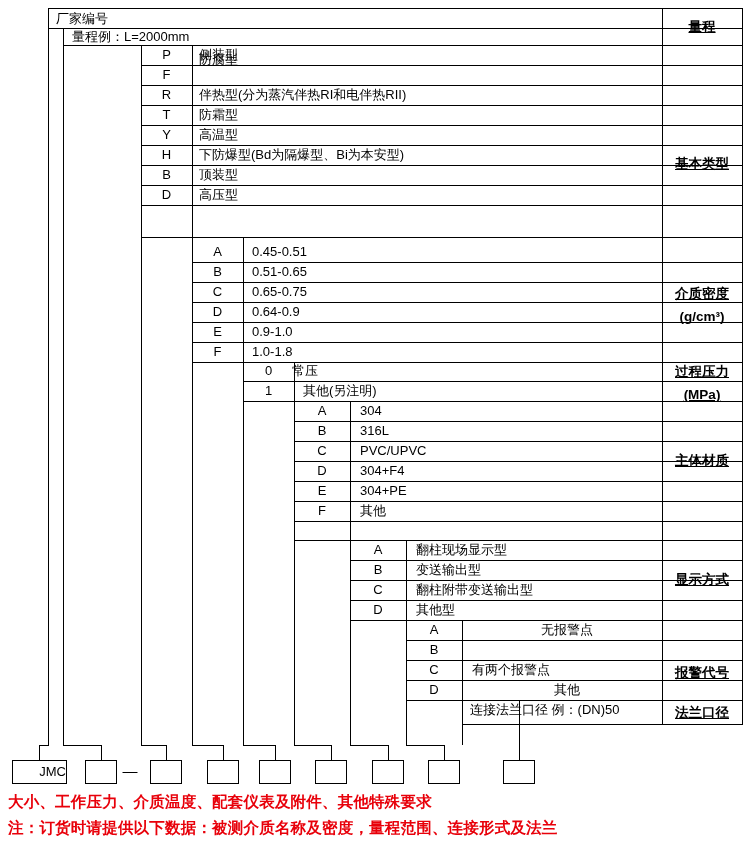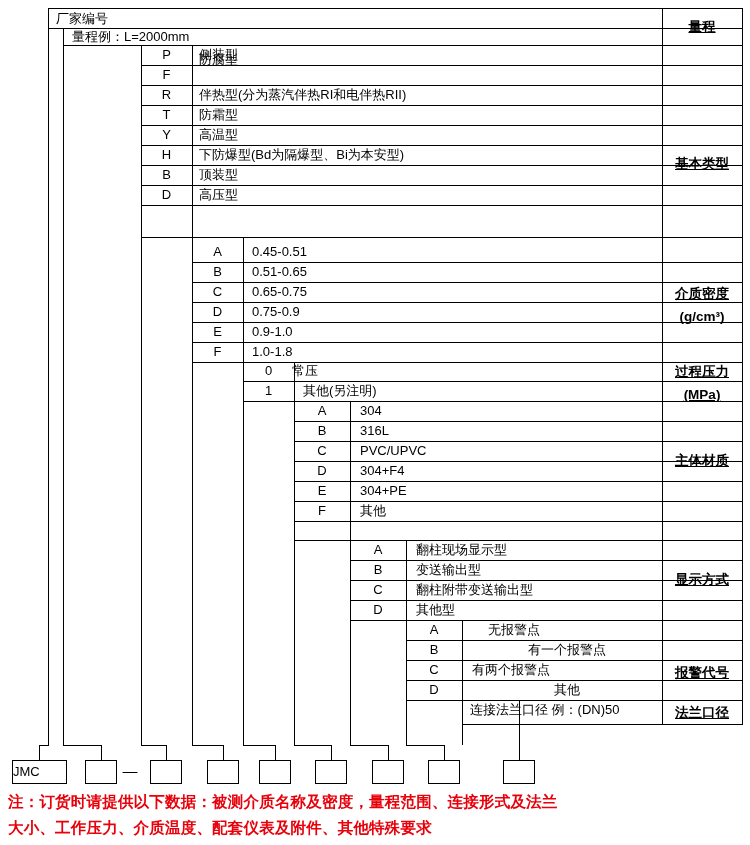--- a/index.html
+++ b/index.html
@@ -39,21 +39,21 @@
     line-height:17px;
     white-space:nowrap;
     text-decoration:underline;
   }
 
   
   .bbox{
     position:absolute;
     border:1px solid #000;
     box-sizing:border-box;
-    text-align:left;
+    text-align:right;
     font-size:13px;
     line-height:22px;
     background:#fff;
   }
   .dash{
     position:absolute;
     font-size:15px;
     line-height:22px;
     text-align:center;
   }
@@ -140,21 +140,21 @@
 
   <div class="code" style="left:192px;top:262px;width:51px;">B</div>
   <div class="desc" style="left:252px;top:262px;">0.51-0.65</div>
   <div class="hline" style="left:192px;top:282px;width:550px;"></div>
 
   <div class="code" style="left:192px;top:282px;width:51px;">C</div>
   <div class="desc" style="left:252px;top:282px;">0.65-0.75</div>
   <div class="hline" style="left:192px;top:302px;width:550px;"></div>
 
   <div class="code" style="left:192px;top:302px;width:51px;">D</div>
-  <div class="desc" style="left:252px;top:302px;">0.75-0.9</div>
+  <div class="desc" style="left:252px;top:302px;">0.64-0.9</div>
   <div class="hline" style="left:192px;top:322px;width:550px;"></div>
 
   <div class="code" style="left:192px;top:322px;width:51px;">E</div>
   <div class="desc" style="left:252px;top:322px;">0.9-1.0</div>
   <div class="hline" style="left:192px;top:342px;width:550px;"></div>
 
   <div class="code" style="left:192px;top:342px;width:51px;">F</div>
   <div class="desc" style="left:252px;top:342px;">1.0-1.8</div>
   <div class="hline" style="left:192px;top:362px;width:550px;"></div>
 
@@ -230,25 +230,24 @@
   <div class="code" style="left:350px;top:600px;width:56px;">D</div>
   <div class="desc" style="left:416px;top:600px;">其他型</div>
   <div class="hline" style="left:350px;top:620px;width:392px;"></div>
 
   <div class="grp" style="left:662px;top:571px;width:80px;">显示方式</div>
 
   <div class="vline" style="left:406px;top:620px;height:125px;"></div>
   <div class="vline" style="left:462px;top:620px;height:125px;"></div>
 
   <div class="code" style="left:406px;top:620px;width:56px;">A</div>
-  <div class="desc" style="left:488px;top:620px;width:190px;text-align:left;">无报警点</div>
+  <div class="desc" style="left:472px;top:620px;width:190px;text-align:center;">无报警点</div>
   <div class="hline" style="left:406px;top:640px;width:336px;"></div>
 
   <div class="code" style="left:406px;top:640px;width:56px;">B</div>
-  <div class="desc" style="left:472px;top:640px;width:190px;text-align:center;">有一个报警点</div>
   <div class="hline" style="left:406px;top:660px;width:336px;"></div>
 
   <div class="code" style="left:406px;top:660px;width:56px;">C</div>
   <div class="desc" style="left:472px;top:660px;width:190px;">有两个报警点</div>
   <div class="hline" style="left:406px;top:680px;width:336px;"></div>
 
   <div class="code" style="left:406px;top:680px;width:56px;">D</div>
   <div class="desc" style="left:472px;top:680px;width:190px;text-align:center;">其他</div>
   <div class="hline" style="left:406px;top:700px;width:336px;"></div>
 
@@ -284,17 +283,17 @@
   <div class="hline" style="left:39px;top:745px;width:10px;"></div>
   <div class="hline" style="left:63px;top:745px;width:38px;"></div>
   <div class="hline" style="left:141px;top:745px;width:25px;"></div>
   <div class="hline" style="left:192px;top:745px;width:31px;"></div>
   <div class="hline" style="left:243px;top:745px;width:32px;"></div>
   <div class="hline" style="left:294px;top:745px;width:37px;"></div>
   <div class="hline" style="left:350px;top:745px;width:38px;"></div>
   <div class="hline" style="left:406px;top:745px;width:38px;"></div>
 
   <div class="note">
+    <div>大小、工作压力、介质温度、配套仪表及附件、其他特殊要求</div>
     <div>注：订货时请提供以下数据：被测介质名称及密度，量程范围、连接形式及法兰</div>
-    <div>大小、工作压力、介质温度、配套仪表及附件、其他特殊要求</div>
   </div>
 
 </div>
 
 </body></html>

